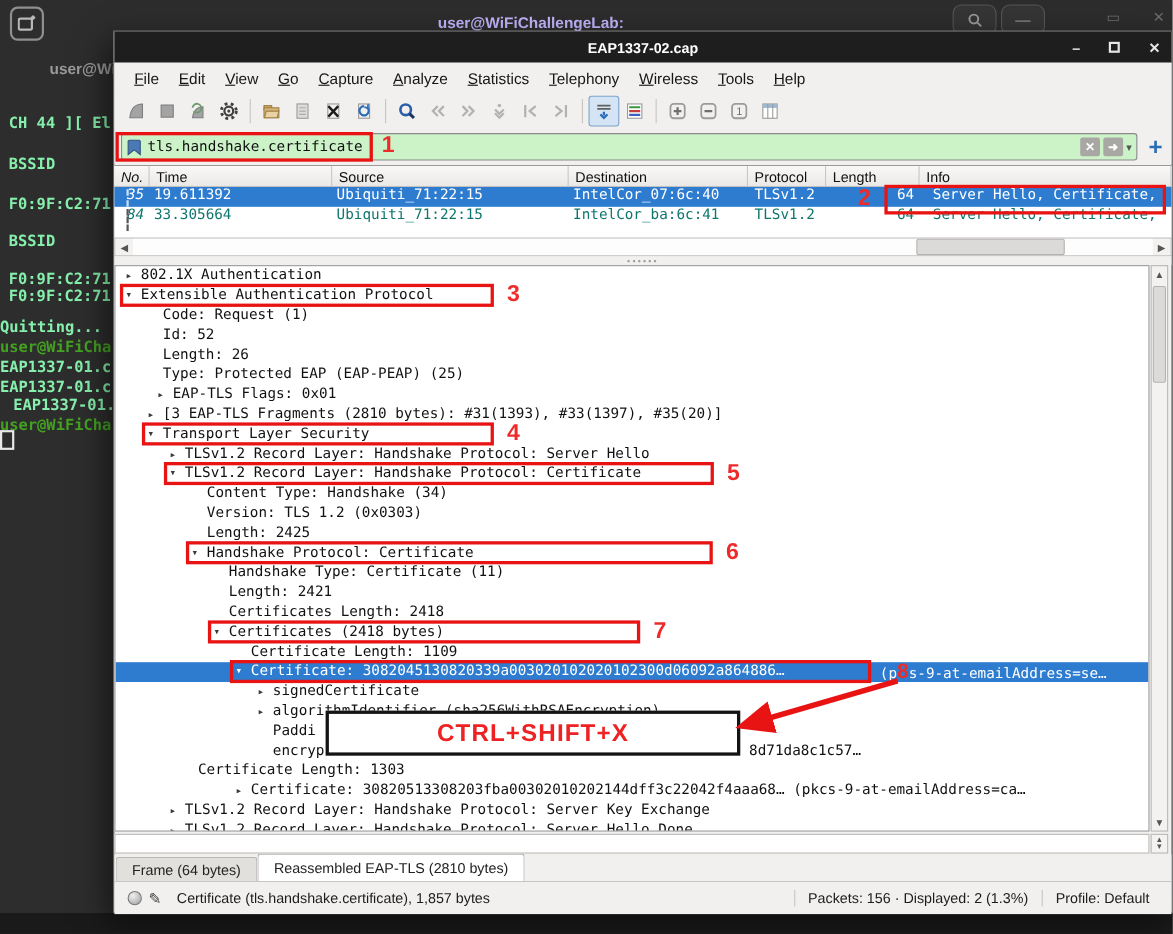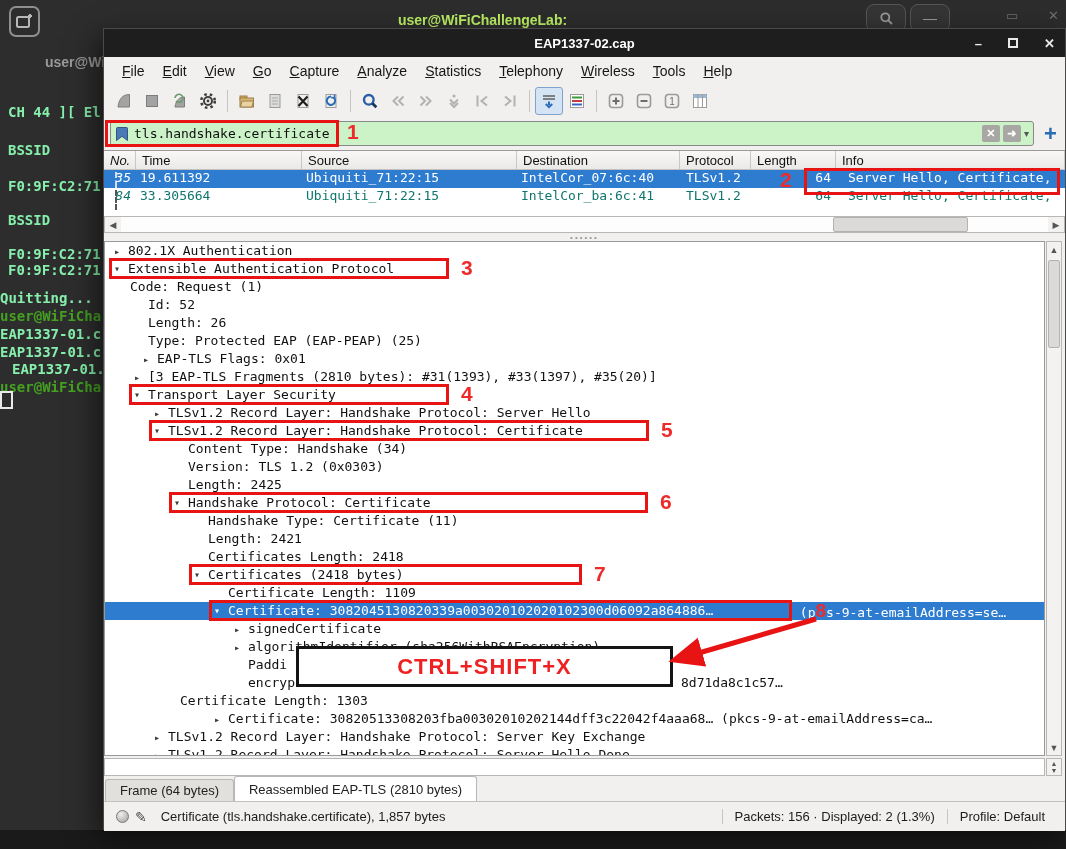--- a/index.html
+++ b/index.html
@@ -2,21 +2,21 @@
 <html><head>
 <meta charset="utf-8">
 <style>
   * { margin:0; padding:0; box-sizing:border-box; }
   html,body { width:1066px; height:849px; }
   body { position:relative; background:#2d2d2d; font-family:"Liberation Sans",sans-serif; overflow:hidden; }
 
   
   .t-line { position:absolute; font-family:"DejaVu Sans Mono",monospace; font-size:14px; font-weight:bold; color:#86efac; white-space:pre; }
   .t-green { color:#44a122; }
-  .term-title-top { position:absolute; left:398px; top:12px; font-size:14px; font-weight:bold; color:#bef264; }
+  .term-title-top { position:absolute; left:398px; top:12px; font-size:14px; font-weight:bold; color:#c4b5fd; }
   .term-title-left { position:absolute; left:45px; top:54px; font-size:14px; font-weight:bold; color:#9a9a9a; }
   .term-cursor { position:absolute; left:0px; top:391px; width:13px; height:18px; border:2px solid #e8e8e8; }
   .corner-btn { position:absolute; top:4px; width:40px; height:28px; border:1px solid #565656; border-radius:8px; background:#353535; color:#9a9a9a; display:flex; align-items:center; justify-content:center; font-size:14px; }
   .screenshot-btn { position:absolute; left:9px; top:6px; width:31px; height:31px; border:2px solid #8f8f8f; border-radius:7px; display:flex; align-items:center; justify-content:center; }
   .faint { position:absolute; color:#6f6f6f; font-size:13px; }
   .bottom-strip { position:absolute; left:0; top:830px; width:1066px; height:19px; background:#1a1a1a; }
 
   
   .ws { position:absolute; left:103px; top:28px; width:963px; height:802px; background:#f1f0ee; border:1px solid #4a4a4a; box-shadow:-6px 8px 26px rgba(0,0,0,.55); }
   .titlebar { position:absolute; left:0; top:0; width:100%; height:28px; background:#1e1e1e; color:#fff; display:flex; align-items:center; justify-content:center; font-size:13px; font-weight:bold; }
@@ -351,21 +351,21 @@
     <div class="sc-arrow">▶</div>
   </div>
   <div class="splitter">••••••</div>
 
   <div class="dpane" id="dpane">
       <div class="trow"><span style="padding-left: 9px; display: inline-block;"><span class="arrow">▸</span><span class="txt">802.1X Authentication</span></span></div>
       <div class="trow"><span class="rbox" style="margin-left: 4px; width: 340px;">
           <span class="arrow">▾</span>
           <span class="txt">Extensible Authentication Protocol</span>
         </span><span class="adigit">3</span></div>
-      <div class="trow"><span style="padding-left: 25px; display: inline-block; text-align: center;"><span class="txt">Code: Request (1)</span></span></div>
+      <div class="trow"><span style="padding-left: 43px; display: inline-block; text-align: center;"><span class="txt">Code: Request (1)</span></span></div>
       <div class="trow"><span style="padding-left: 43px; display: inline-block;"><span class="txt">Id: 52</span></span></div>
       <div class="trow"><span style="padding-left: 43px; display: inline-block;"><span class="txt">Length: 26</span></span></div>
       <div class="trow"><span style="padding-left: 43px; display: inline-block;"><span class="txt">Type: Protected EAP (EAP-PEAP) (25)</span></span></div>
       <div class="trow"><span style="padding-left: 38px; display: inline-block;"><span class="arrow">▸</span><span class="txt">EAP-TLS Flags: 0x01</span></span></div>
       <div class="trow"><span style="padding-left: 29px; display: inline-block;"><span class="arrow">▸</span><span class="txt">[3 EAP-TLS Fragments (2810 bytes): #31(1393), #33(1397), #35(20)]</span></span></div>
       <div class="trow"><span class="rbox" style="margin-left: 24px; width: 320px;">
           <span class="arrow">▾</span>
           <span class="txt">Transport Layer Security</span>
         </span><span class="adigit">4</span></div>
       <div class="trow"><span style="padding-left: 49px; display: inline-block;"><span class="arrow">▸</span><span class="txt">TLSv1.2 Record Layer: Handshake Protocol: Server Hello</span></span></div>

